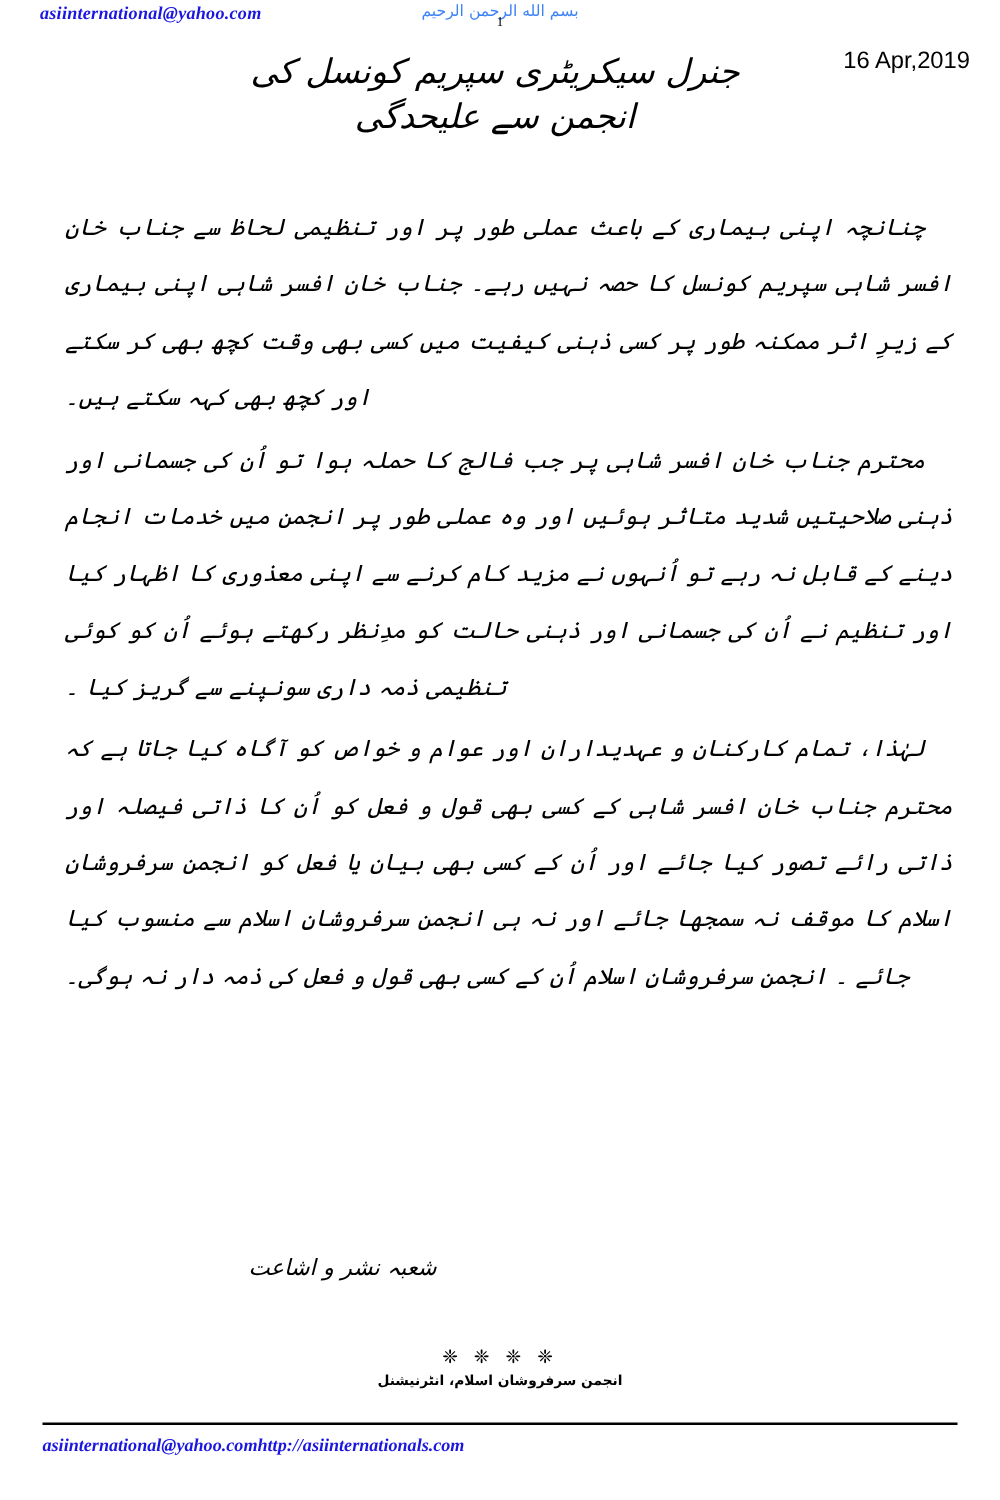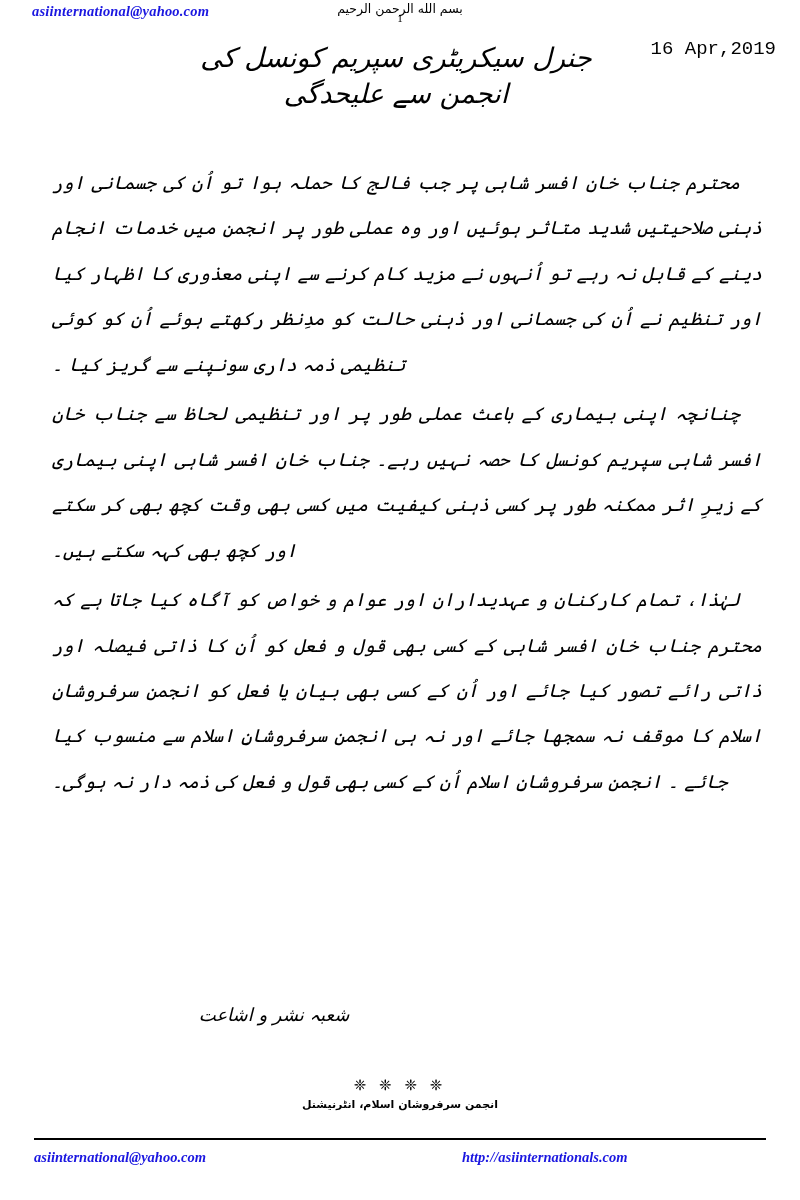--- a/index.html
+++ b/index.html
@@ -43,36 +43,36 @@
   .bismillah-wrap {
     position: absolute;
     left: 0; right: 0;
     top: 2px;
     text-align: center;
   }
   .bismillah {
     font-family: "DejaVu Sans", "Liberation Sans", sans-serif;
     font-size: 12.5px;
     direction: rtl;
-    color: #000000;
+    color: #3b82f6;
     line-height: 1.1;
     display: block;
   }
   .page-number {
     display: block;
     font-family: "Liberation Serif", "DejaVu Serif", serif;
     font-size: 11px;
     line-height: 0.7;
     margin-top: -1px;
   }
   .doc-date {
     position: absolute;
     right: 24px;
     top: 38px;
-    font-family: Liberation Mono, monospace;
+    font-family: Liberation Sans, sans-serif;
     font-size: 19px;
     color: #000;
     white-space: nowrap;
   }
   .doc-title {
     position: absolute;
     right: 184px;
     top: 40px;
     width: 440px;
     text-align: center;
@@ -169,43 +169,43 @@
   .footer a, .footer span.footer-text {
     color: #1a16e0;
     font-family: "Liberation Serif", "DejaVu Serif", serif;
     font-style: italic;
     font-weight: bold;
     font-size: 14.5px;
     text-decoration: none;
     white-space: nowrap;
   }
   .footer-email { margin-left: 0; }
-  .footer-url { margin-left: 256px; }
+  .footer-url { }
 </style>
 </head>
 <body>
 
 <div class="page">
 
   <div class="header">
     <div class="header-email">asiinternational@yahoo.com</div>
 
     <div class="bismillah-wrap">
       <span class="bismillah">بسم الله الرحمن الرحيم</span>
       <span class="page-number">1</span>
     </div>
 
     <div class="doc-date">16 Apr,2019</div>
 
     <div class="doc-title">جنرل سیکریٹری سپریم کونسل کی انجمن سے علیحدگی</div>
   </div>
 
   <div class="body-area">
+    <p class="para">چنانچہ اپنی بیماری کے باعث عملی طور پر اور تنظیمی لحاظ سے جناب خان افسر شاہی سپریم کونسل کا حصہ نہیں رہے۔ جناب خان افسر شاہی اپنی بیماری کے زیرِ اثر ممکنہ طور پر کسی ذہنی کیفیت میں کسی بھی وقت کچھ بھی کر سکتے اور کچھ بھی کہہ سکتے ہیں۔</p>
     <p class="para">محترم جناب خان افسر شاہی پر جب فالج کا حملہ ہوا تو اُن کی جسمانی اور ذہنی صلاحیتیں شدید متاثر ہوئیں اور وہ عملی طور پر انجمن میں خدمات انجام دینے کے قابل نہ رہے تو اُنہوں نے مزید کام کرنے سے اپنی معذوری کا اظہار کیا اور تنظیم نے اُن کی جسمانی اور ذہنی حالت کو مدِنظر رکھتے ہوئے اُن کو کوئی تنظیمی ذمہ داری سونپنے سے گریز کیا ۔</p>
-    <p class="para">چنانچہ اپنی بیماری کے باعث عملی طور پر اور تنظیمی لحاظ سے جناب خان افسر شاہی سپریم کونسل کا حصہ نہیں رہے۔ جناب خان افسر شاہی اپنی بیماری کے زیرِ اثر ممکنہ طور پر کسی ذہنی کیفیت میں کسی بھی وقت کچھ بھی کر سکتے اور کچھ بھی کہہ سکتے ہیں۔</p>
     <p class="para">لہٰذا، تمام کارکنان و عہدیداران اور عوام و خواص کو آگاہ کیا جاتا ہے کہ محترم جناب خان افسر شاہی کے کسی بھی قول و فعل کو اُن کا ذاتی فیصلہ اور ذاتی رائے تصور کیا جائے اور اُن کے کسی بھی بیان یا فعل کو انجمن سرفروشانِ اسلام کا موقف نہ سمجھا جائے اور نہ ہی انجمن سرفروشانِ اسلام سے منسوب کیا جائے ۔ انجمن سرفروشانِ اسلام اُن کے کسی بھی قول و فعل کی ذمہ دار نہ ہوگی۔</p>
   </div>
 
   <div class="signature">
     <span class="sig-line sig-dept">شعبہ نشر و اشاعت</span>
   </div>
 
   <div class="closing">
     <span class="ornaments">❈ ❈ ❈ ❈</span>
     <span class="org-name">انجمن سرفروشان اسلام، انٹرنیشنل</span>

